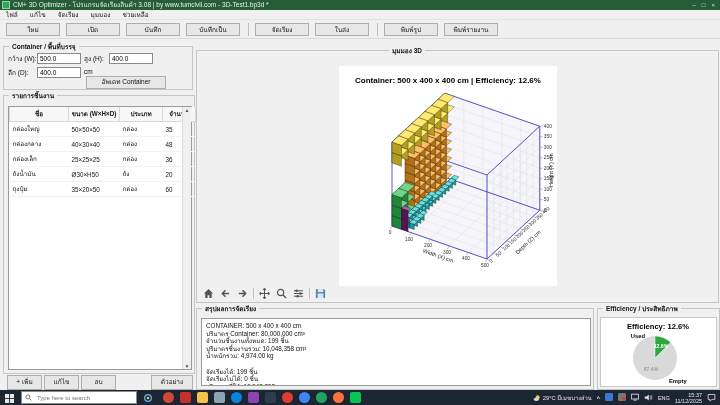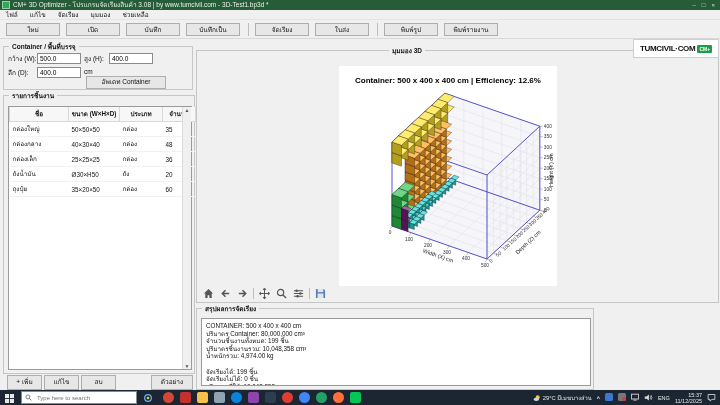--- a/index.html
+++ b/index.html
@@ -156,24 +156,20 @@
     </div>
   </div>
 
   <div class="smallbtn" style="left:7px;top:375px;width:33px;height:13px;line-height:12px;">+ เพิ่ม</div>
   <div class="smallbtn" style="left:44px;top:375px;width:33px;height:13px;line-height:12px;">แก้ไข</div>
   <div class="smallbtn" style="left:81px;top:375px;width:33px;height:13px;line-height:12px;">ลบ</div>
   <div class="smallbtn" style="left:151px;top:375px;width:40px;height:13px;line-height:12px;">ตัวอย่าง</div>
 
   <div class="gbox" style="left:196px;top:50px;width:521px;height:251px;">
     <span class="glabel" style="left:192px;">มุมมอง 3D</span>
-  </div>
-  <div class="logo">
-    <span class="lt">TUMCIVIL·COM</span>
-    <span class="badge">CM+</span>
   </div>
 
   <svg id="plot3d" style="position:absolute;left:339px;top:66px;background:#fff;" width="218" height="220" viewBox="0 0 218 220">
     <text id="plot-title" x="109" y="17" font-size="8" font-weight="bold" text-anchor="middle" fill="#000">Container: 500 x 400 x 400 cm | Efficiency: 12.6%</text>
   <polygon points="53,160 148,193 200.8,144.2 105.80000000000001,111.2" fill="#f6f6fa" stroke="none" stroke-width="0"></polygon>
       <polygon points="148,193 200.8,144.2 200.8,60.19999999999999 148,109" fill="#f6f6fa" stroke="none" stroke-width="0"></polygon>
       <polygon points="105.80000000000001,111.2 200.8,144.2 200.8,60.19999999999999 105.80000000000001,27.200000000000003" fill="#f6f6fa" stroke="none" stroke-width="0"></polygon>
       <line x1="53" y1="160" x2="105.80000000000001" y2="111.2" stroke="#dcdce4" stroke-width="0.5"></line>
       <line x1="105.80000000000001" y1="111.2" x2="105.80000000000001" y2="27.200000000000003" stroke="#dcdce4" stroke-width="0.5"></line>
       <line x1="72" y1="166.6" x2="124.80000000000001" y2="117.8" stroke="#dcdce4" stroke-width="0.5"></line>
@@ -640,20 +636,34 @@
 จำนวนชิ้นงานทั้งหมด: 199 ชิ้น
 ปริมาตรชิ้นงานรวม: 10,048,358 cm³
 น้ำหนักรวม: 4,974.00 kg
 
 จัดเรียงได้: 199 ชิ้น
 จัดเรียงไม่ได้: 0 ชิ้น
 ปริมาตรที่ใช้: 10,048,358 cm³
 น้ำหนักที่จัดเรียงได้: 4,974.00 kg</div>
   </div>
 
+  <div class="gbox" style="left:597px;top:308px;width:121px;height:80px;">
+    <span class="glabel">Efficiency / ประสิทธิภาพ</span>
+    <svg id="pie" style="position:absolute;left:2px;top:8px;background:#fff;border:1px solid #c9c9c9;" width="115" height="68" viewBox="0 0 115 68">
+      <text x="57" y="11" font-size="7.6" font-weight="bold" text-anchor="middle" fill="#000">Efficiency: 12.6%</text>
+      <g id="pie-slices">
+          <circle cx="54" cy="40" r="22" fill="#d9d9d9"></circle>
+          <path d="M54,40 L54,18 A22,22 0 0 1 69.65378489860427,24.541700664425317 Z" fill="#2ea83c" stroke="#fff" stroke-width="0.5"></path>
+        </g>
+      <text x="44" y="20" font-size="5.8" font-weight="bold" text-anchor="end" fill="#000">Used</text>
+      <text x="60" y="30" font-size="5.2" font-weight="bold" text-anchor="middle" fill="#fff">12.6%</text>
+      <text x="50" y="53" font-size="5.2" text-anchor="middle" fill="#8a8a8a">87.4%</text>
+      <text x="68" y="65" font-size="5.8" font-weight="bold" text-anchor="start" fill="#000">Empty</text>
+    </svg>
+  </div>
 
   <div class="taskbar">
     <span style="padding:0 5px;">
       <svg width="9" height="9" viewBox="0 0 10 10">
           <rect x="0" y="0" width="4.5" height="4.5" fill="#e8e8e8"></rect>
           <rect x="5.5" y="0" width="4.5" height="4.5" fill="#e8e8e8"></rect>
           <rect x="0" y="5.5" width="4.5" height="4.5" fill="#e8e8e8"></rect>
           <rect x="5.5" y="5.5" width="4.5" height="4.5" fill="#e8e8e8"></rect>
         </svg>
     </span>

